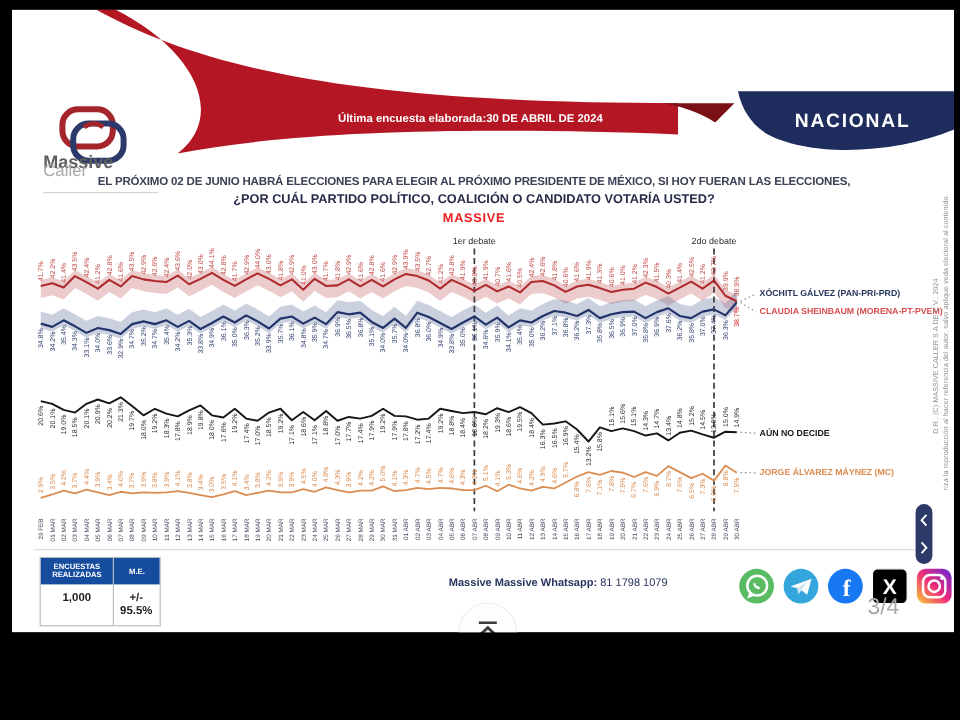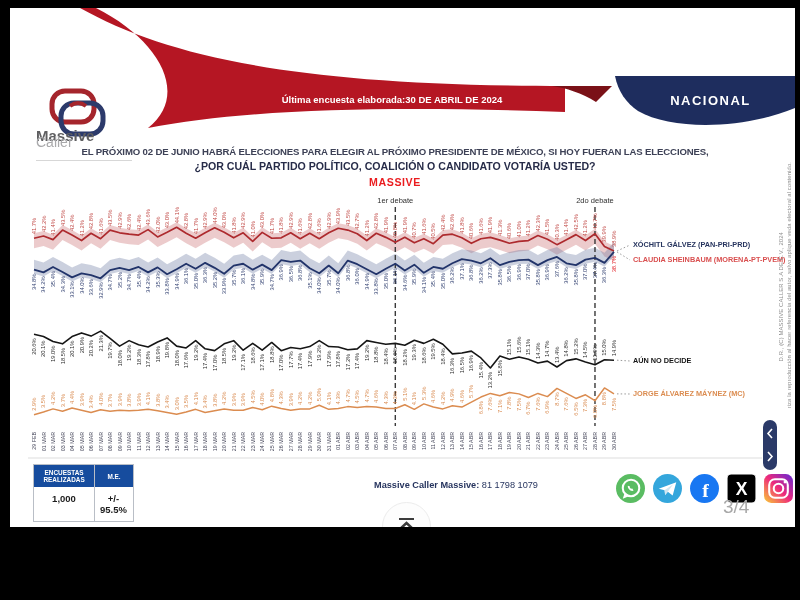--- a/index.html
+++ b/index.html
@@ -10,21 +10,21 @@
   #chart-svg{left:0;top:0;width:800px;height:600px;z-index:2;pointer-events:none;}
   
   .bar{background:#000;z-index:10;}
   #bar-top{left:0;top:0;width:800px;height:8px;}
   #bar-left{left:0;top:0;width:10px;height:527px;}
   #bar-right{left:795px;top:0;width:5px;height:527px;}
   #bar-bottom{left:0;top:527px;width:800px;height:73px;}
   
   #ribbon-text{left:222px;top:94px;width:340px;display:flex;justify-content:center;
     color:#fff;font-size:9.5px;font-weight:bold;z-index:3;}
-  #nacional{left:638px;top:93px;width:145px;text-align:center;color:#fff;font-size:13px;
+  #nacional{left:638px;top:93px;width:145px;text-align:center;color:#fff;font-size:16px;
     font-weight:bold;letter-spacing:1.5px;z-index:3;}
   #logo-word1{left:36px;top:127px;font-size:15px;font-weight:bold;color:#5e5e60;z-index:3;}
   #logo-word2{left:36px;top:134px;font-size:14px;color:#a9a9ab;z-index:3;text-align:center;}
   #logo-rule{left:36px;top:160px;width:96px;height:1px;background:#d7d7d7;z-index:3;}
   
   #q1{left:30px;top:146px;width:730px;text-align:center;font-size:9.6px;font-weight:600;
       color:#3d4156;letter-spacing:-0.15px;z-index:3;}
   #q2{left:30px;top:160px;width:730px;text-align:center;font-size:10.6px;font-weight:bold;
       color:#272c49;z-index:3;}
   #q3{left:30px;top:176px;width:730px;text-align:center;font-size:10.6px;font-weight:bold;
@@ -435,21 +435,21 @@
     <div class="c2">M.E.</div>
   </div>
   <div class="row body">
     <div class="c1">1,000</div>
     <div class="c2">+/- 95.5%</div>
   </div>
 </div>
 
 <div id="contact" class="abs">
   <div>
-    <span class="b">Massive Caller Massive:</span>
+    <span class="b">Massive Massive Whatsapp:</span>
     <span>81 1798 1079</span>
   </div>
 </div>
 
 <div id="social" class="abs">
   <svg class="ic" viewBox="0 0 30 30">
     <circle cx="15" cy="15" r="14" fill="#5abc62"></circle>
     <circle cx="15.5" cy="14.5" r="8" fill="none" stroke="#fff" stroke-width="2"></circle>
     <polygon points="7.5,25 9.6,18.6 13.4,22.4" fill="#fff"></polygon>
     <path d="M12.4,12.4 c-0.4,3.2 3.4,5.9 5.6,4.6 l-1.3,-2 c-1.6,0.6 -2.8,-1 -2.4,-2.2 Z" fill="#fff"></path>

